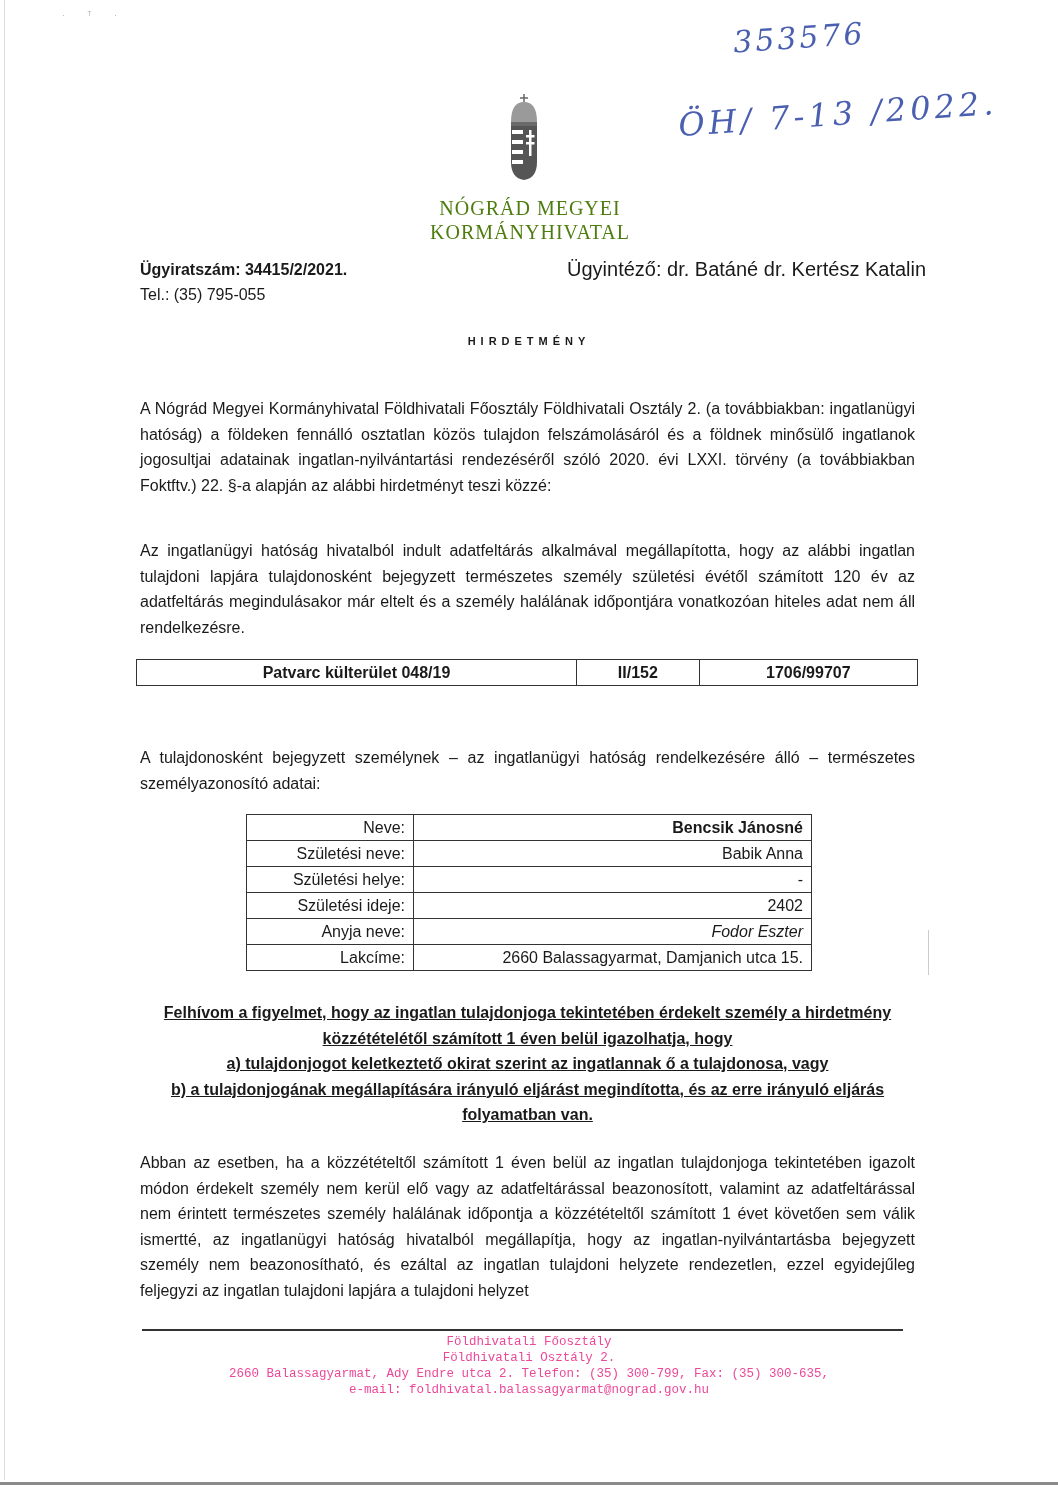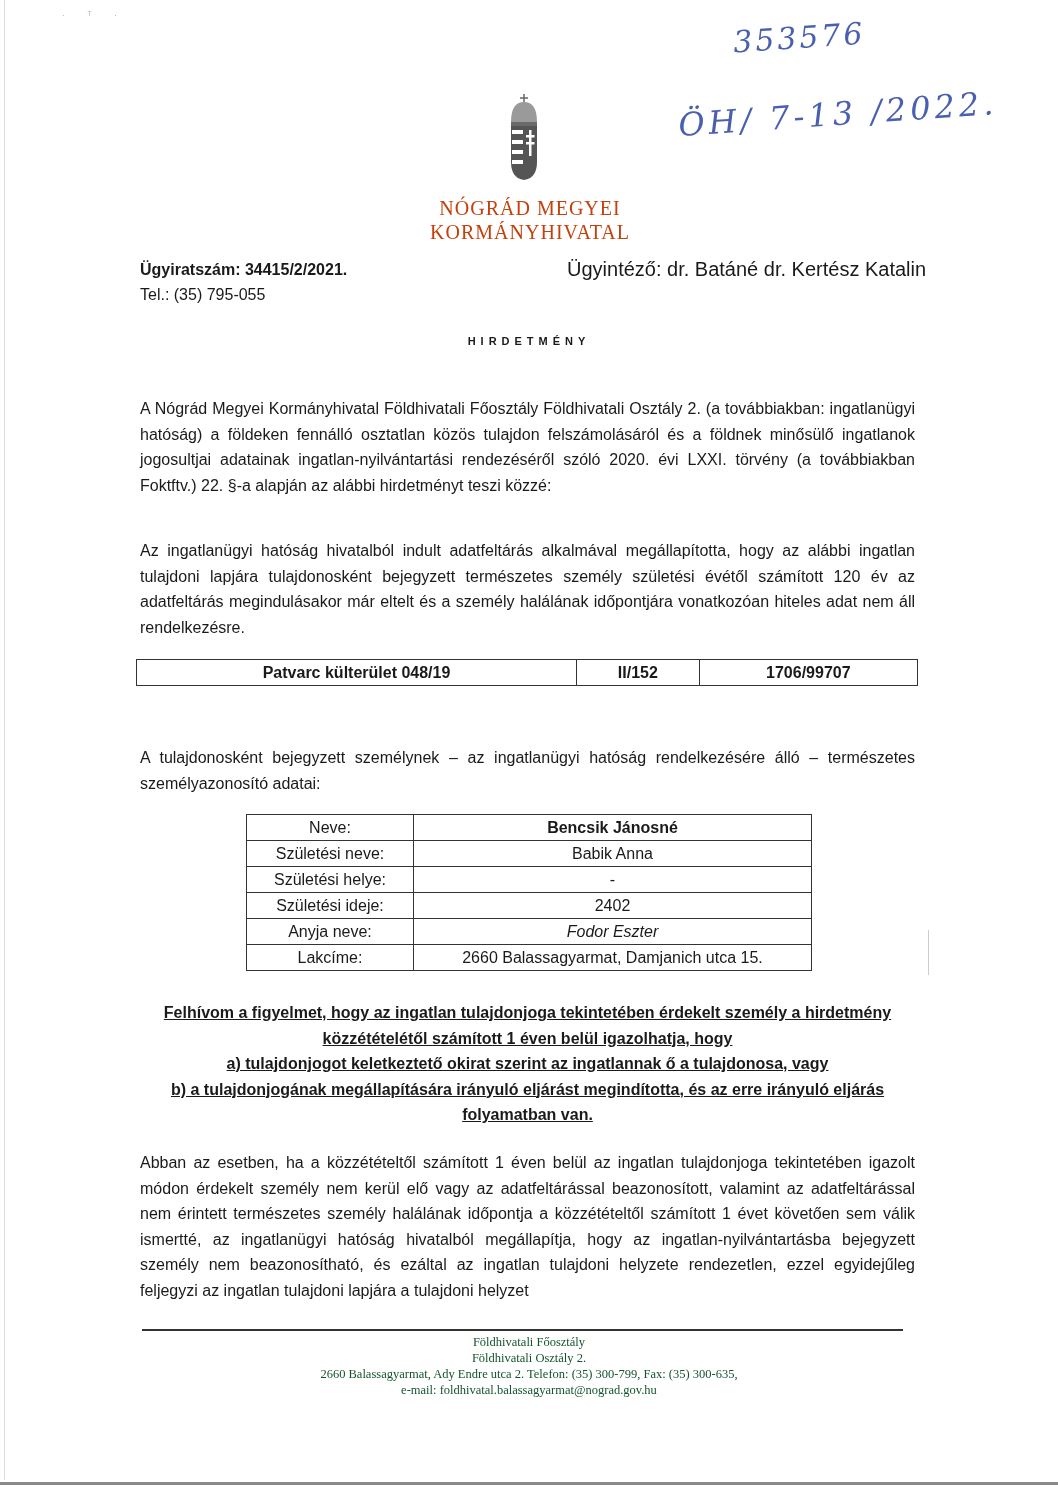--- a/index.html
+++ b/index.html
@@ -11,21 +11,21 @@
   .page-edge-bottom { position: absolute; left: 0; top: 1482px; width: 1058px; height: 3px; background: #8a8a8a; }
   .scan-marks { position: absolute; left: 62px; top: 10px; font-size: 9px; color: #b0b0b0; letter-spacing: 10px; }
 
   .handwriting { position: absolute; font-family: "DejaVu Serif", serif; color: #4a5fb0; font-style: italic; }
   .hw-1 { left: 733px; top: 20px; font-size: 30px; letter-spacing: 3px; transform: rotate(-4deg); }
   .hw-2 { left: 678px; top: 95px; font-size: 32px; letter-spacing: 4px; transform: rotate(-4deg); }
 
   .coat { position: absolute; left: 508px; top: 92px; width: 32px; height: 92px; }
   .org-name {
     position: absolute; left: 380px; top: 196px; width: 300px; text-align: center;
-    font-family: "Liberation Serif", serif; font-size: 20px; line-height: 24px; letter-spacing: 1px; color: #c2410c;
+    font-family: "Liberation Serif", serif; font-size: 20px; line-height: 24px; letter-spacing: 1px; color: #4d7c0f;
   }
 
   .meta-left { position: absolute; left: 140px; top: 257px; font-size: 16px; line-height: 25px; }
   .meta-left .ref { font-weight: bold; }
   .meta-right { position: absolute; left: 567px; top: 257px; font-size: 20px; line-height: 25px; }
 
   .title { position: absolute; left: 0; width: 1058px; top: 335px; text-align: center; font-size: 11px; font-weight: bold; letter-spacing: 5px; }
 
   .para { position: absolute; left: 140px; width: 775px; font-size: 16px; line-height: 25.5px; text-align: justify; }
   .p1 { top: 396px; }
@@ -35,31 +35,31 @@
   .p4 .line { display: block; }
   .p5 { top: 1150px; }
 
   table.grid { position: absolute; border-collapse: collapse; font-size: 16px; }
   table.grid td { border: 1.5px solid #333; padding: 0 8px; height: 25px; }
   .t1 { left: 136px; top: 659px; width: 782px; }
   .t1 td { text-align: center; }
   .t1 .c1 { width: 245px; } .t1 .c2 { width: 247px; }
   .t1 .val td { font-weight: bold; }
   .t2 { left: 246px; top: 814px; width: 566px; }
-  .t2 td { height: 24px; text-align: center; }
+  .t2 td { height: 24px; text-align: right; }
   .t2 .k { width: 150px; }
   .t2 .bold { font-weight: bold; }
   .t2 .ital { font-style: italic; }
 
   .side-line { position: absolute; left: 928px; top: 930px; width: 1px; height: 45px; background: #cccccc; }
 
   .footer-rule { position: absolute; left: 142px; top: 1329px; width: 761px; height: 2px; background: #333; }
   .footer {
     position: absolute; left: 0; width: 1058px; top: 1334px; text-align: center;
-    font-family: Liberation Serif, serif; font-size: 12.5px; line-height: 16px; color: #14532d;
+    font-family: Liberation Mono, monospace; font-size: 12.5px; line-height: 16px; color: #ec4899;
   }
 </style>
 </head>
 <body>
 
 <div class="page-edge-left"></div>
 <div class="scan-marks">· ᵀ ·</div>
 
 <div class="handwriting hw-1">353576</div>
 <div class="handwriting hw-2">ÖH/ 7-13 /2022.</div>

